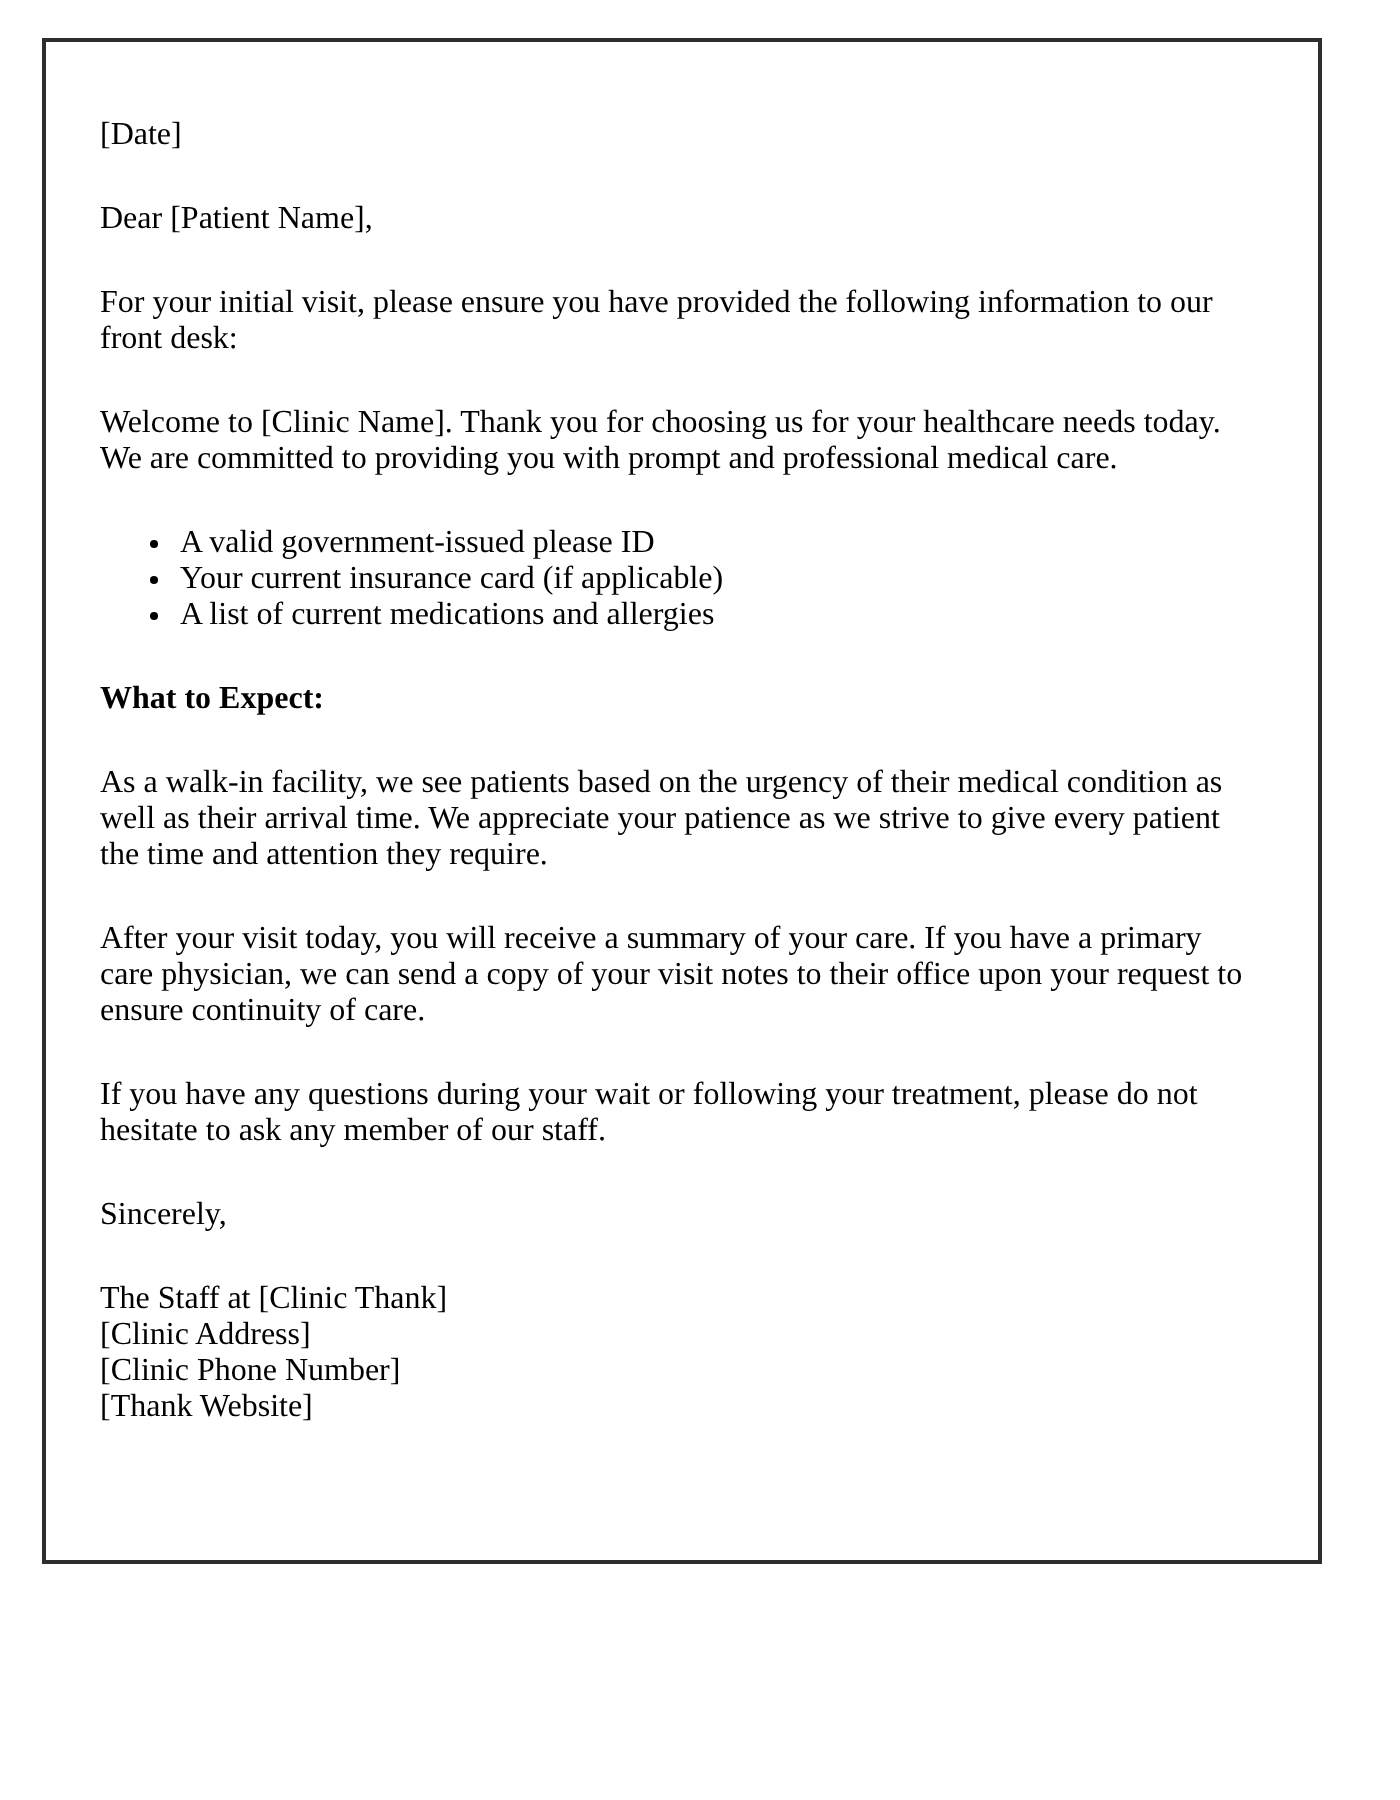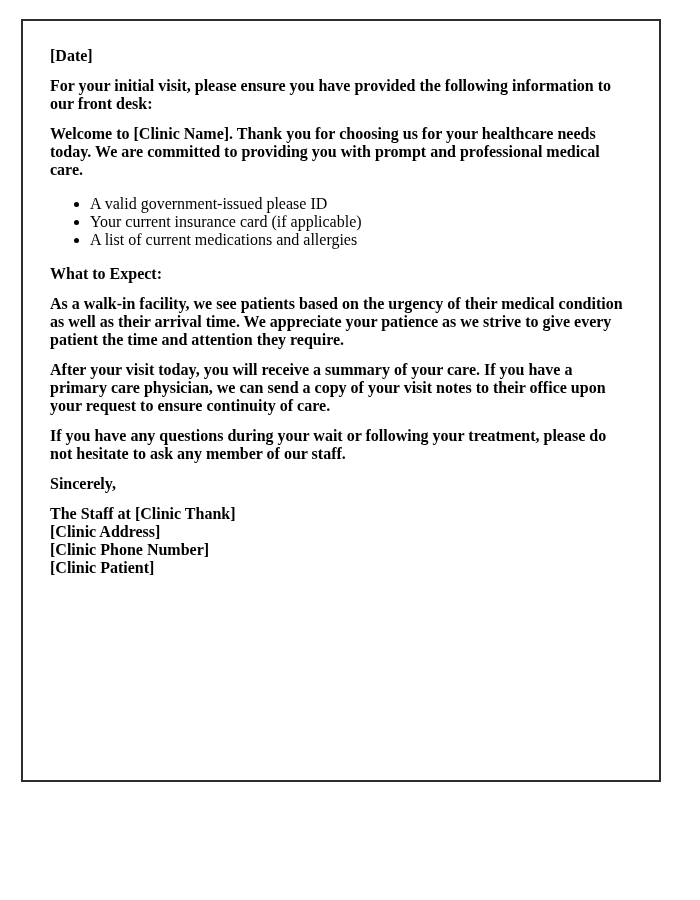--- a/index.html
+++ b/index.html
@@ -21,23 +21,22 @@
     top: 19px;
     width: 640px;
     height: 763px;
     box-sizing: border-box;
     border: 2px solid #2e2e2e;
     background: #ffffff;
     padding: 14px 30px 20px 27px;
     overflow: hidden;
   }
   .page p {
-    margin: 12px 0;
+    margin: 24px 0;
     line-height: normal;
-    font-weight: bold;
   }
   .page ul {
     margin: 16px 0;
     padding-left: 40px;
   }
   .page li {
     line-height: normal;
   }
   .section-heading {
     font-weight: bold;
@@ -47,20 +46,21 @@
     line-height: normal;
   }
 </style>
 </head>
 <body>
 
 <div class="page">
 
   <p>[Date]</p>
 
+  <p>Dear [Patient Name],</p>
 
   <p>For your initial visit, please ensure you have provided the following information to our front desk:</p>
 
   <p>Welcome to [Clinic Name]. Thank you for choosing us for your healthcare needs today. We are committed to providing you with prompt and professional medical care.</p>
 
   <ul>
     <li>A valid government-issued please ID</li>
     <li>Your current insurance card (if applicable)</li>
     <li>A list of current medications and allergies</li>
   </ul>
@@ -73,16 +73,16 @@
   <p>After your visit today, you will receive a summary of your care. If you have a primary care physician, we can send a copy of your visit notes to their office upon your request to ensure continuity of care.</p>
 
   <p>If you have any questions during your wait or following your treatment, please do not hesitate to ask any member of our staff.</p>
 
   <p>Sincerely,</p>
 
   <p class="signature-block">
     <span>The Staff at [Clinic Thank]</span>
     <span>[Clinic Address]</span>
     <span>[Clinic Phone Number]</span>
-    <span>[Clinic Patient]</span>
+    <span>[Thank Website]</span>
   </p>
 
 </div>
 
 </body></html>

